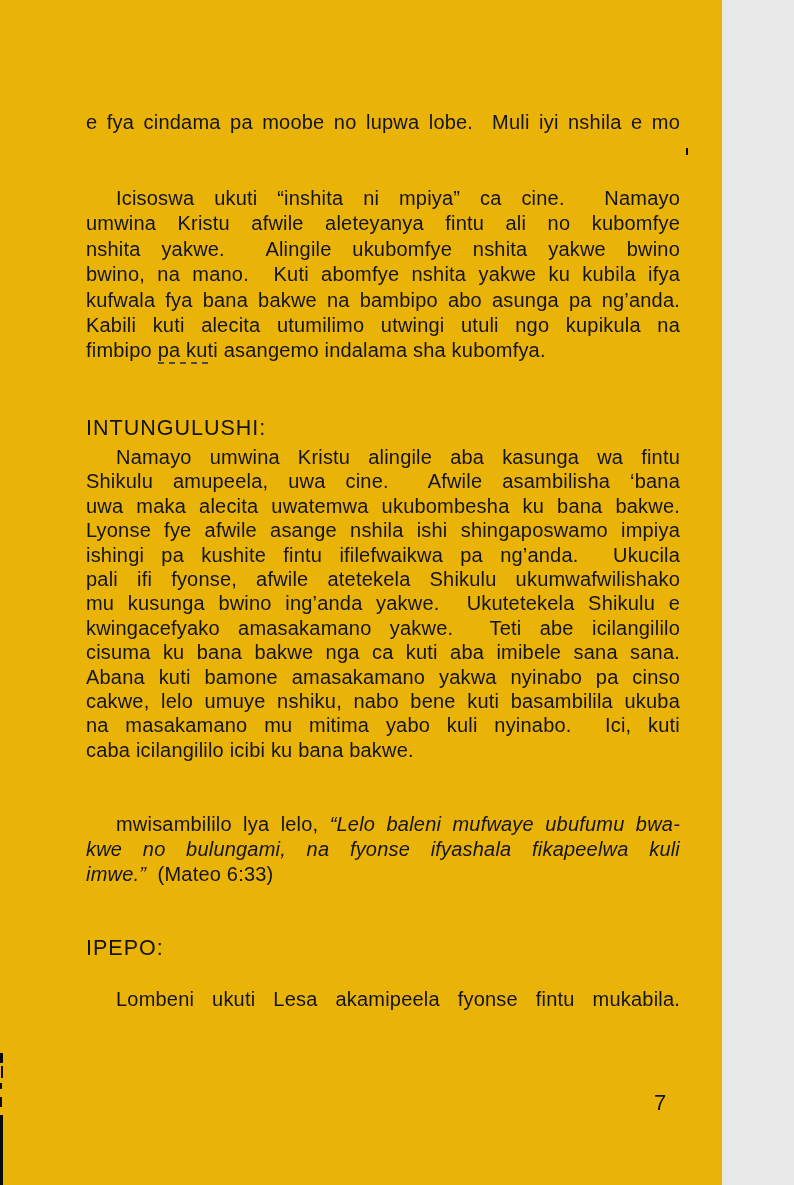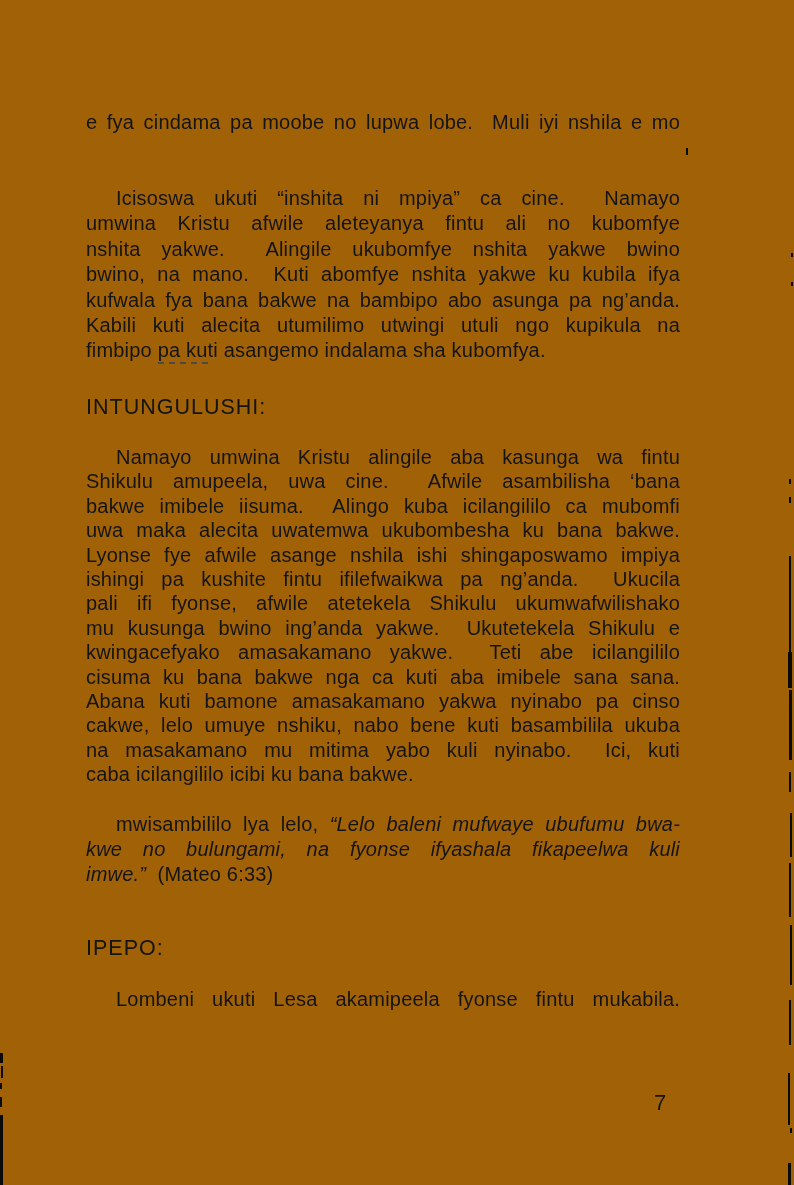--- a/index.html
+++ b/index.html
@@ -2,23 +2,23 @@
 <html><head>
 <meta charset="utf-8">
 <style>
   html, body {
     margin: 0;
     padding: 0;
     background: #e8e8e8;
   }
   .page {
     position: relative;
-    width: 794px;
+    width: 722px;
     height: 1185px;
-    background: #a16207;
+    background: #eab308;
     overflow: hidden;
     font-family: "Liberation Sans", sans-serif;
     color: #141414;
   }
   .para {
     position: absolute;
     left: 86px;
     width: 594px;
     font-size: 20px;
     line-height: 24.5px;
@@ -74,26 +74,25 @@
   <div class="para indent" style="top:186px; line-height:25.4px;">
       <div class="line"><span>Icisoswa ukuti “inshita ni mpiya” ca cine.&nbsp; Namayo</span></div>
       <div class="line"><span>umwina Kristu afwile aleteyanya fintu ali no kubomfye</span></div>
       <div class="line"><span>nshita yakwe.&nbsp; Alingile ukubomfye nshita yakwe bwino</span></div>
       <div class="line"><span>bwino, na mano.&nbsp; Kuti abomfye nshita yakwe ku kubila ifya</span></div>
       <div class="line"><span>kufwala fya bana bakwe na bambipo abo asunga pa ng’anda.</span></div>
       <div class="line"><span>Kabili kuti alecita utumilimo utwingi utuli ngo kupikula na</span></div>
       <div class="line last"><span>fimbipo </span><span class="dashed-u">pa ku</span><span>ti asangemo indalama sha kubomfya.</span></div>
     </div>
 
-  <h2 class="heading" style="top:395px;">INTUNGULUSHI:</h2>
+  <h2 class="heading" style="top:416px;">INTUNGULUSHI:</h2>
 
   <div class="para indent" style="top:445px; line-height:24.4px;">
       <div class="line"><span>Namayo umwina Kristu alingile aba kasunga wa fintu</span></div>
       <div class="line"><span>Shikulu amupeela, uwa cine.&nbsp; Afwile asambilisha ‘bana</span></div>
-      <div class="line"><span>bakwe imibele iisuma.&nbsp; Alingo kuba icilangililo ca mubomfi</span></div>
       <div class="line"><span>uwa maka alecita uwatemwa ukubombesha ku bana bakwe.</span></div>
       <div class="line"><span>Lyonse fye afwile asange nshila ishi shingaposwamo impiya</span></div>
       <div class="line"><span>ishingi pa kushite fintu ifilefwaikwa pa ng’anda.&nbsp; Ukucila</span></div>
       <div class="line"><span>pali ifi fyonse, afwile atetekela Shikulu ukumwafwilishako</span></div>
       <div class="line"><span>mu kusunga bwino ing’anda yakwe.&nbsp; Ukutetekela Shikulu e</span></div>
       <div class="line"><span>kwingacefyako amasakamano yakwe.&nbsp; Teti abe icilangililo</span></div>
       <div class="line"><span>cisuma ku bana bakwe nga ca kuti aba imibele sana sana.</span></div>
       <div class="line"><span>Abana kuti bamone amasakamano yakwa nyinabo pa cinso</span></div>
       <div class="line"><span>cakwe, lelo umuye nshiku, nabo bene kuti basambilila ukuba</span></div>
       <div class="line"><span>na masakamano mu mitima yabo kuli nyinabo.&nbsp; Ici, kuti</span></div>

